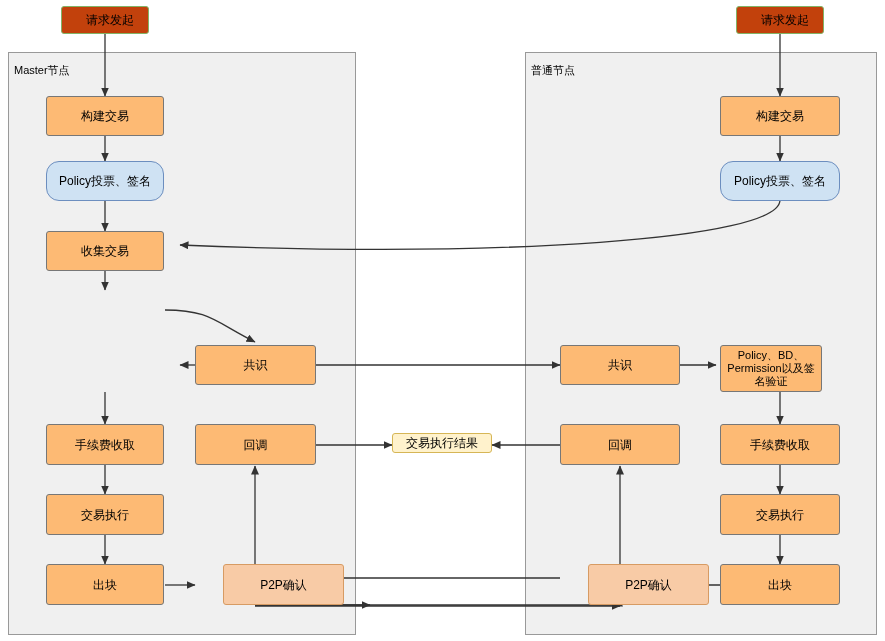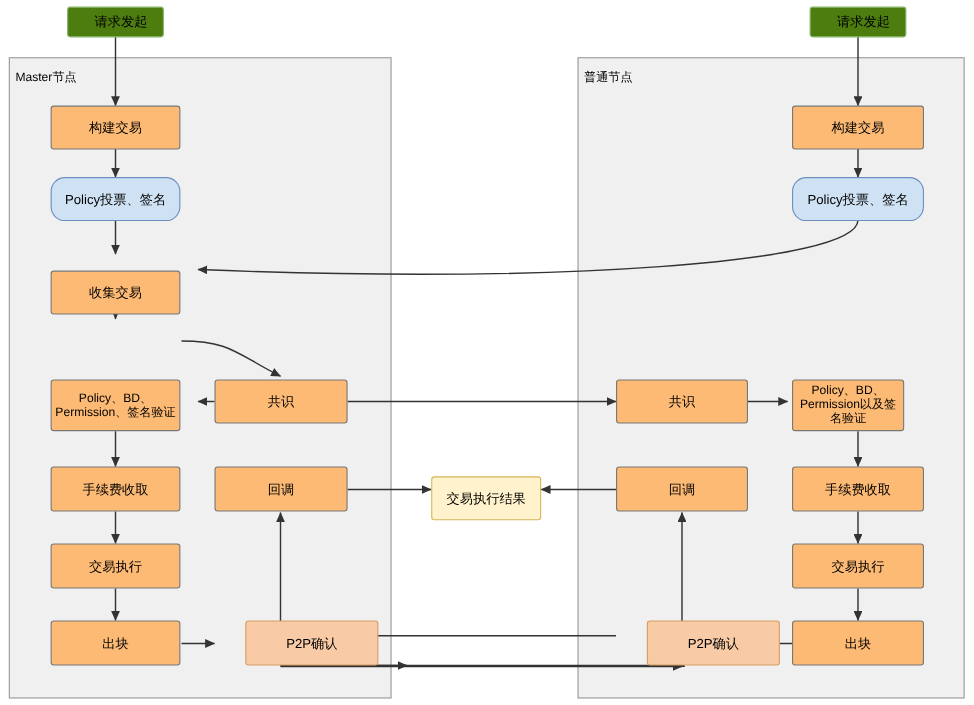--- a/index.html
+++ b/index.html
@@ -3,21 +3,21 @@
 <meta charset="utf-8">
 <style>
   html,body{margin:0;padding:0;}
   body{width:885px;height:641px;background:#ffffff;font-family:"Liberation Sans","DejaVu Sans",sans-serif;position:relative;overflow:hidden;}
   #canvas{position:absolute;left:0;top:0;width:885px;height:641px;}
   .panel{position:absolute;background:#f0f0f0;border:1px solid #999999;box-sizing:border-box;}
   .panel-label{position:absolute;font-size:11px;color:#000;}
   .node{position:absolute;box-sizing:border-box;border:1px solid #777777;border-radius:3px;background:#fdba74;
         display:flex;align-items:center;justify-content:center;text-align:center;font-size:12px;color:#000000;
         line-height:14px;padding:2px 3px;}
-  .node.green{background:#4d7c0f;border-color:#82b366;padding-left:13px;}
+  .node.green{background:#c2410c;border-color:#82b366;padding-left:13px;}
   .node.blue{background:#cfe2f3;border-color:#6c8ebf;border-radius:13px;}
   .node.orange{background:#f8cba6;border-color:#d79b63;margin-left:28px;}
   .node.yellow{background:#fff2cc;border-color:#d6b656;}
   .node.small{font-size:11px;line-height:13px;}
   svg.edges{position:absolute;left:0;top:0;width:885px;height:641px;pointer-events:none;}
 </style>
 </head>
 <body>
 
 <div id="canvas">
@@ -86,26 +86,25 @@
       <path d="M255,592 L255,605"></path>
     </g>
     <g stroke="#333333" stroke-width="1.3" fill="none" marker-end="url(#arrow)">
       <path d="M619,605 L619,598"></path>
     </g>
   </svg>
 
   <div class="node green" style="left:61px;top:6px;width:88px;height:28px;">请求发起</div>
   <div class="node" style="left:46px;top:96px;width:118px;height:40px;">构建交易</div>
   <div class="node blue" style="left:46px;top:161px;width:118px;height:40px;">Policy投票、签名</div>
-  <div class="node" style="left:46px;top:231px;width:118px;height:40px;margin-top:15px;">收集交易</div>
-  <div class="node small" style="left:46px;top:345px;width:118px;height:47px;">Policy、BD、Permission、签名验证</div>
+  <div class="node" style="left:46px;top:231px;width:118px;height:40px;">收集交易</div>
   <div class="node" style="left:195px;top:345px;width:121px;height:40px;">共识</div>
   <div class="node" style="left:46px;top:424px;width:118px;height:41px;">手续费收取</div>
   <div class="node" style="left:195px;top:424px;width:121px;height:41px;">回调</div>
-  <div class="node yellow" style="left:392px;top:433px;width:100px;height:40px;">交易执行结果</div>
+  <div class="node yellow" style="left:392px;top:433px;width:100px;height:20px;">交易执行结果</div>
   <div class="node" style="left:46px;top:494px;width:118px;height:41px;">交易执行</div>
   <div class="node" style="left:46px;top:564px;width:118px;height:41px;">出块</div>
   <div class="node orange" style="left:195px;top:564px;width:121px;height:41px;">P2P确认</div>
 
   <div class="node green" style="left:736px;top:6px;width:88px;height:28px;">请求发起</div>
   <div class="node" style="left:720px;top:96px;width:120px;height:40px;">构建交易</div>
   <div class="node blue" style="left:720px;top:161px;width:120px;height:40px;">Policy投票、签名</div>
   <div class="node" style="left:560px;top:345px;width:120px;height:40px;">共识</div>
   <div class="node small" style="left:720px;top:345px;width:102px;height:47px;">Policy、BD、Permission以及签名验证</div>
   <div class="node" style="left:720px;top:424px;width:120px;height:41px;">手续费收取</div>

